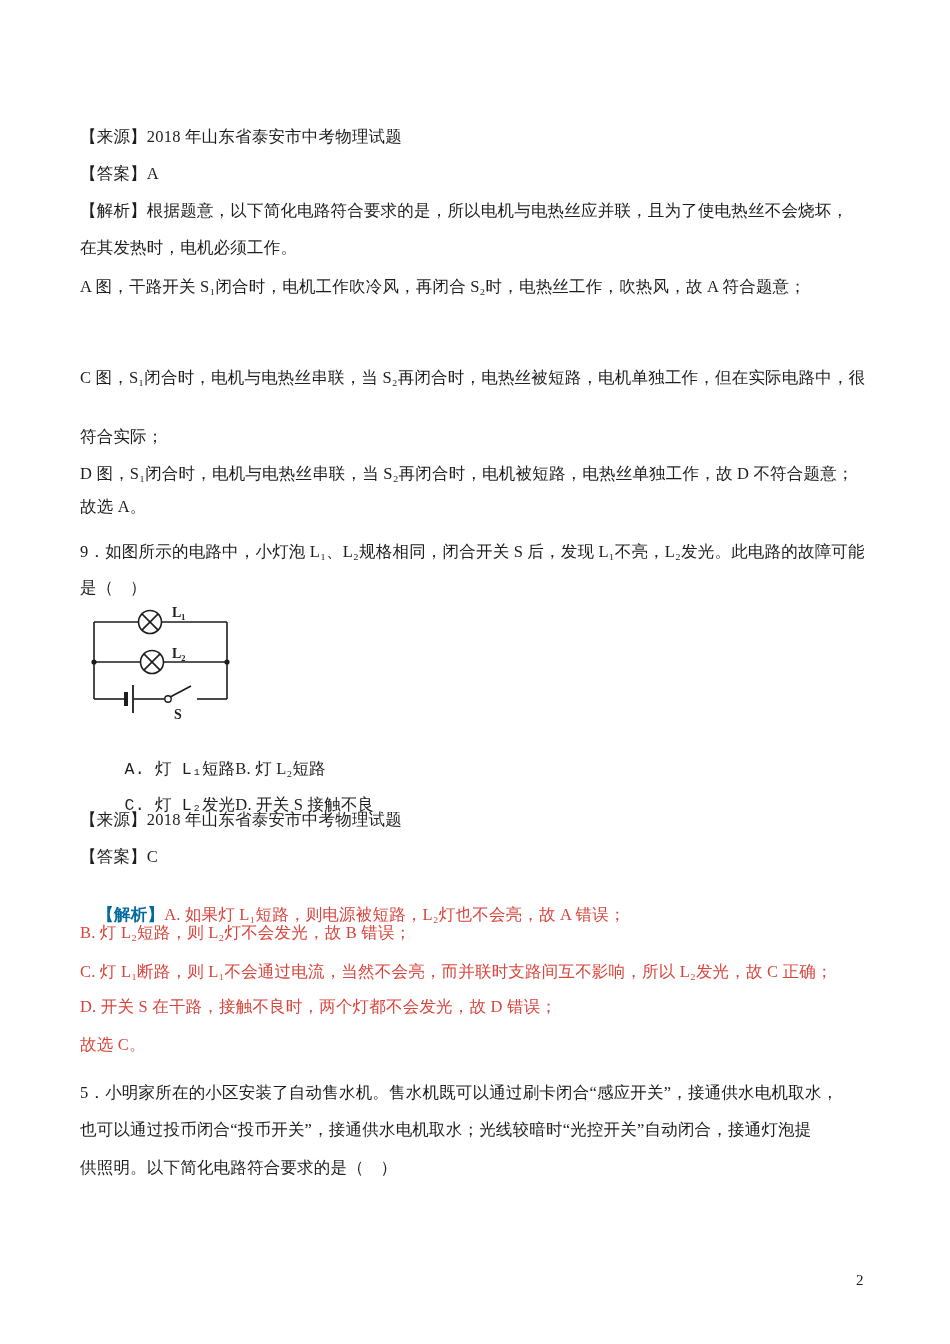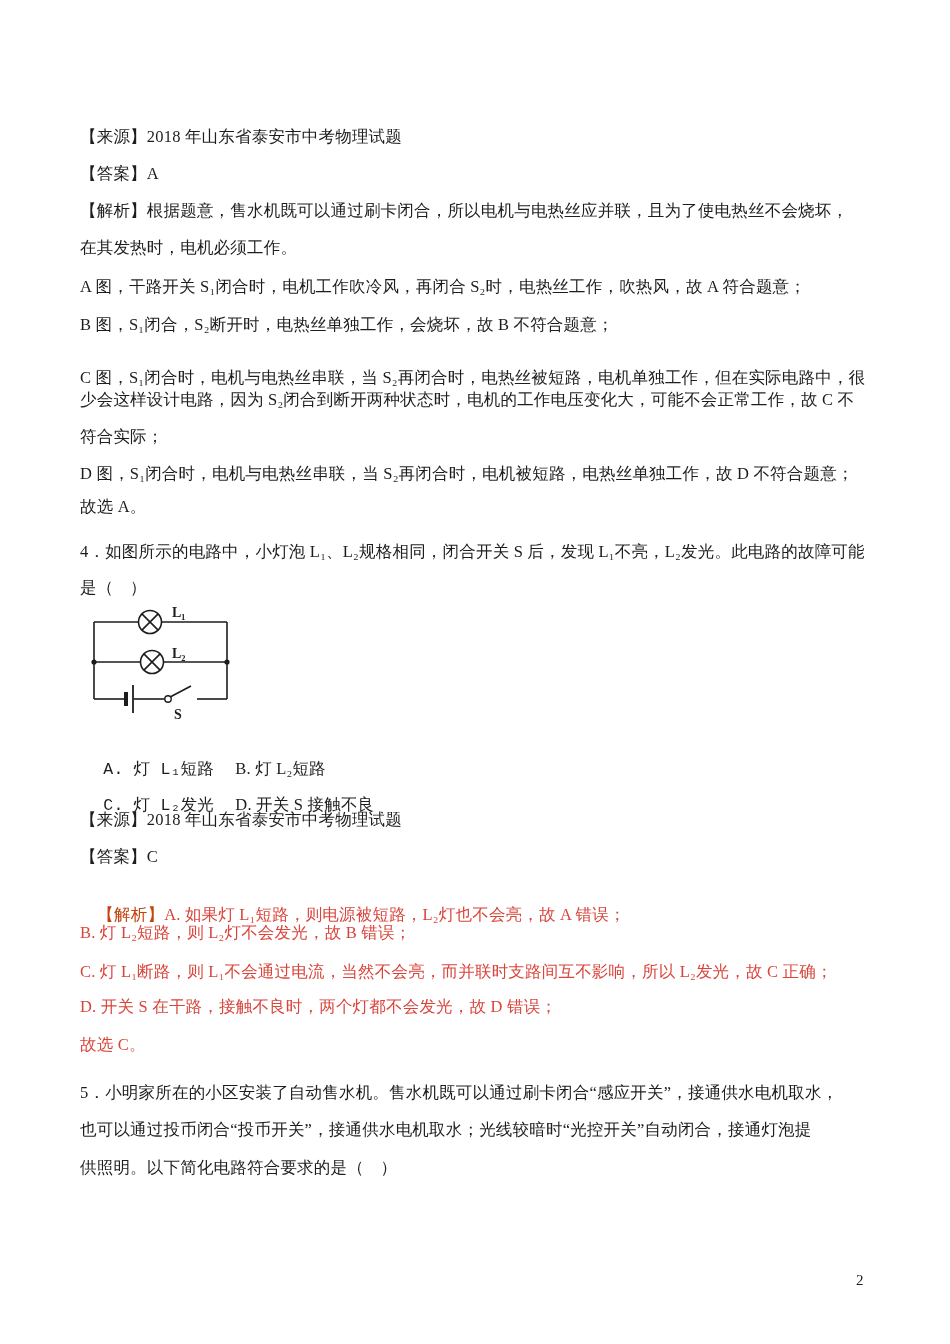--- a/index.html
+++ b/index.html
@@ -11,50 +11,49 @@
     font-size:16.5px;
     color:#1d1d1d;
     overflow:hidden;
   }
   .line{
     position:absolute;
     left:80px;
     white-space:pre;
     letter-spacing:0.2px;
     line-height:20px;
+    text-align:right;
   }
   .opts{left:86px;}
   .opt-col{display:inline-block;width:132px;font-family:Liberation Mono, monospace;}
   .red{color:#d9453c;}
-  .red-tag{color:#c2410c;font-weight:normal;}
+  .red-tag{color:#0369a1;font-weight:bold;}
   .circuit{position:absolute;left:80px;top:596px;}
   .circuit text{
     font-family:"Liberation Serif","DejaVu Serif",serif;
     font-size:14px;font-weight:bold;fill:#1d1d1d;
   }
   .pagenum{position:absolute;left:856px;top:1272px;font-size:15px;}
 </style>
 </head>
 <body>
 
 <div class="page">
 
   <div class="line" style="top:127px">【来源】2018 年山东省泰安市中考物理试题</div>
   <div class="line" style="top:164px">【答案】A</div>
-  <div class="line" style="top:201px">【解析】根据题意，售水机既可以通过刷卡闭合，所以电机与电热丝应并联，且为了使电热丝不会烧坏，</div>
+  <div class="line" style="top:201px">【解析】根据题意，以下简化电路符合要求的是，所以电机与电热丝应并联，且为了使电热丝不会烧坏，</div>
   <div class="line" style="top:238px">在其发热时，电机必须工作。</div>
   <div class="line" style="top:277px">A 图，干路开关 S₁闭合时，电机工作吹冷风，再闭合 S₂时，电热丝工作，吹热风，故 A 符合题意；</div>
-  <div class="line" style="top:315px">B 图，S₁闭合，S₂断开时，电热丝单独工作，会烧坏，故 B 不符合题意；</div>
   <div class="line" style="top:368px">C 图，S₁闭合时，电机与电热丝串联，当 S₂再闭合时，电热丝被短路，电机单独工作，但在实际电路中，很</div>
-  <div class="line" style="top:390px">少会这样设计电路，因为 S₂闭合到断开两种状态时，电机的工作电压变化大，可能不会正常工作，故 C 不</div>
   <div class="line" style="top:427px">符合实际；</div>
   <div class="line" style="top:464px">D 图，S₁闭合时，电机与电热丝串联，当 S₂再闭合时，电机被短路，电热丝单独工作，故 D 不符合题意；</div>
   <div class="line" style="top:497px">故选 A。</div>
 
-  <div class="line" style="top:542px">4．如图所示的电路中，小灯泡 L₁、L₂规格相同，闭合开关 S 后，发现 L₁不亮，L₂发光。此电路的故障可能</div>
+  <div class="line" style="top:542px">9．如图所示的电路中，小灯泡 L₁、L₂规格相同，闭合开关 S 后，发现 L₁不亮，L₂发光。此电路的故障可能</div>
   <div class="line" style="top:578px">是（　）</div>
 
   <svg class="circuit" width="240" height="132" viewBox="0 0 240 132" xmlns="http://www.w3.org/2000/svg">
     <g stroke="#1d1d1d" stroke-width="1.6" fill="none">
       <line x1="14" y1="26" x2="147" y2="26"></line>
       <line x1="14" y1="26" x2="14" y2="103"></line>
       <line x1="147" y1="26" x2="147" y2="103"></line>
       <line x1="14" y1="66" x2="147" y2="66"></line>
       <line x1="14" y1="103" x2="45" y2="103"></line>
       <line x1="54" y1="103" x2="85" y2="103"></line>

